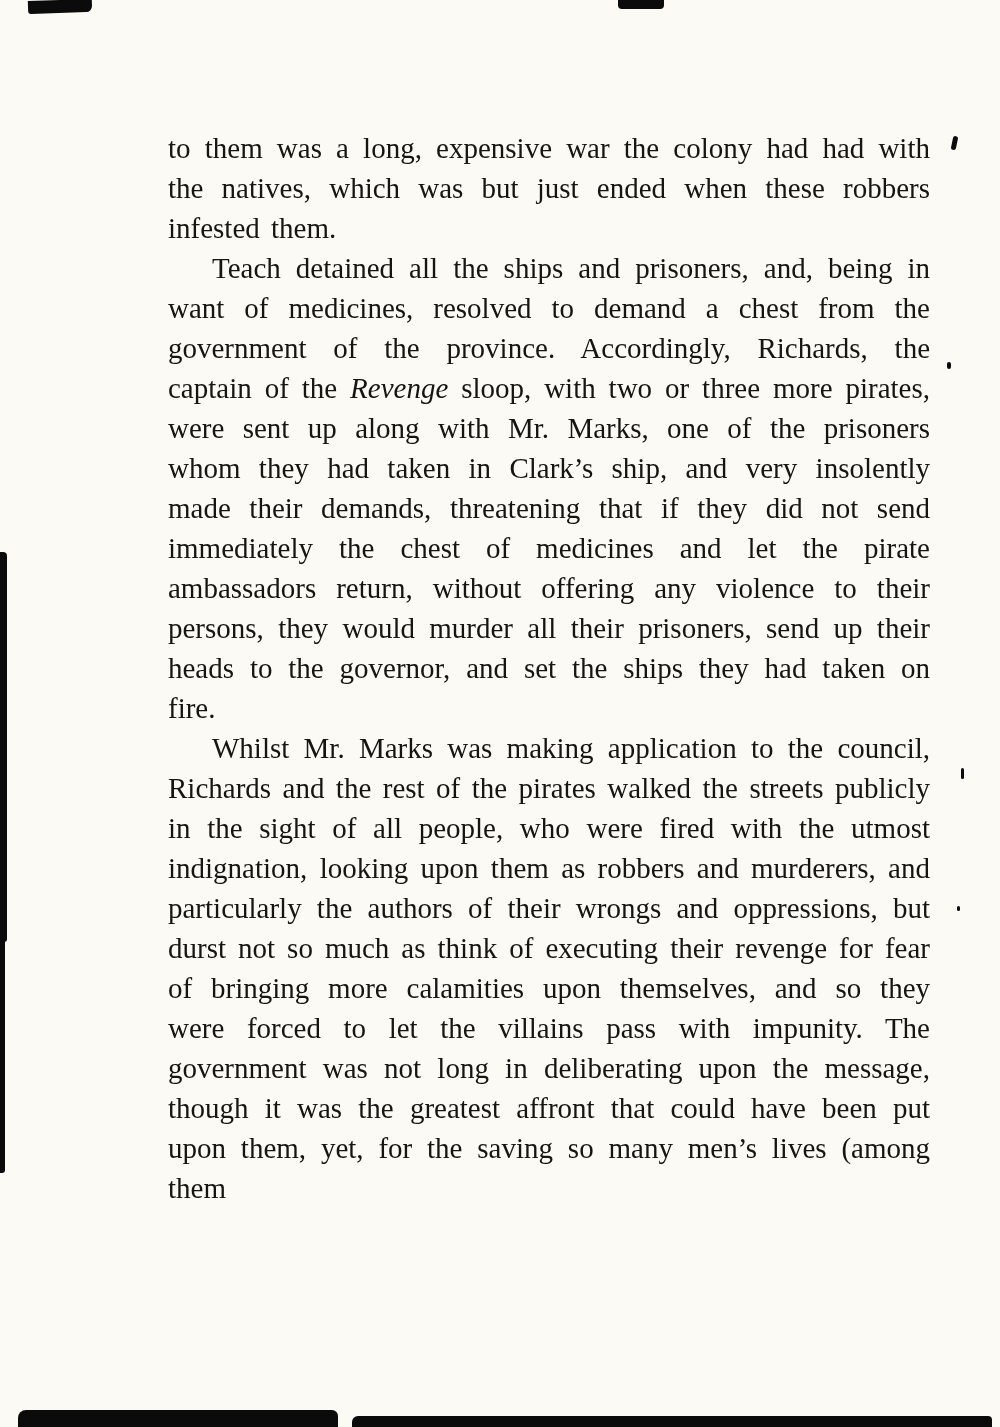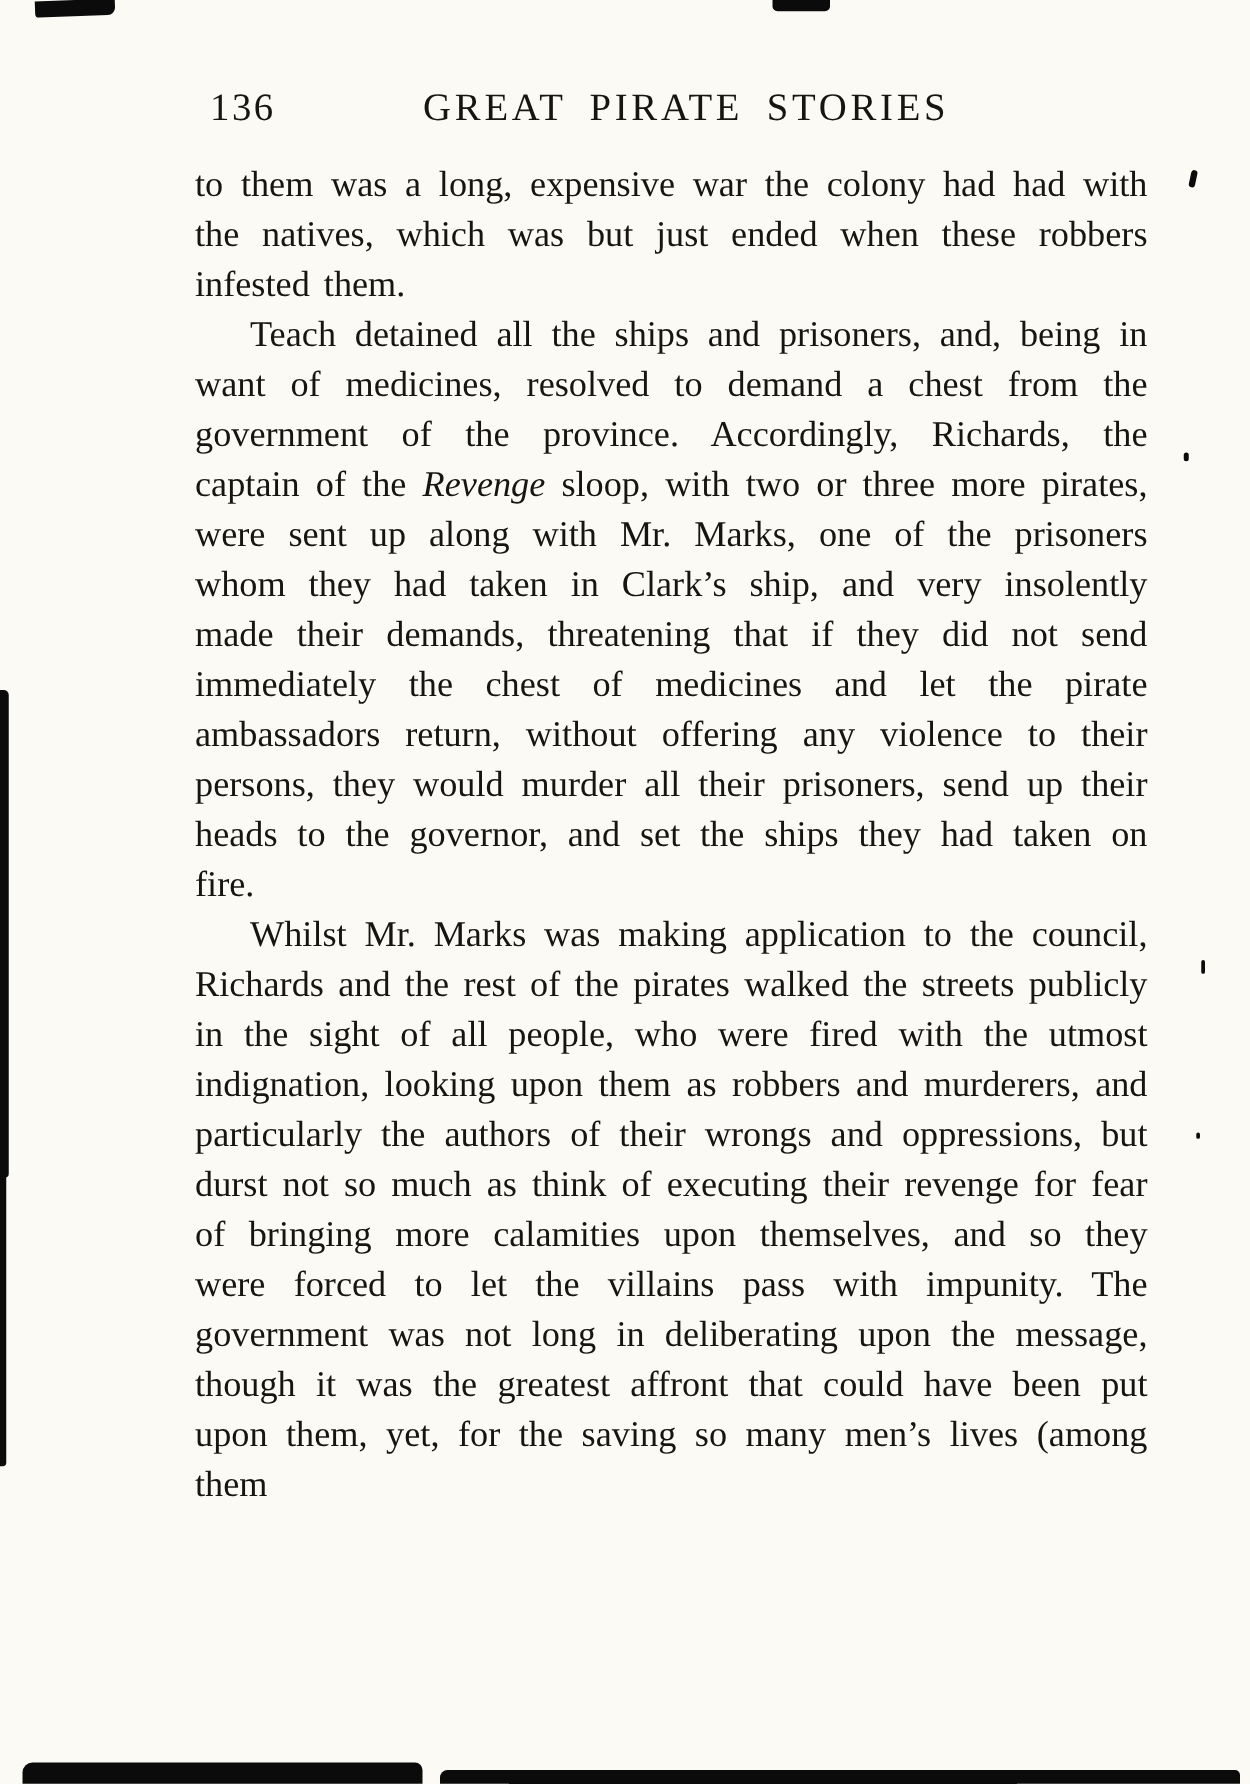--- a/index.html
+++ b/index.html
@@ -38,21 +38,21 @@
     display: block;
     text-align: center;
     font-size: 31px;
     letter-spacing: 3px;
     word-spacing: 8px;
   }
   
   .body-text {
     position: absolute;
     top: 128px;
-    left: 156px;
+    left: 168px;
     width: 762px;
     font-size: 29px;
     line-height: 40px;
     text-align: justify;
     word-spacing: 4px;
   }
   .para {
     margin: 0;
     text-indent: 44px;
   }
@@ -88,24 +88,20 @@
   <div class="artifact art-top-mid"></div>
   <div class="artifact art-left-upper"></div>
   <div class="artifact art-left-lower"></div>
   <div class="artifact art-bottom-left"></div>
   <div class="artifact art-bottom-right"></div>
   <div class="artifact art-speck-1"></div>
   <div class="artifact art-speck-2"></div>
   <div class="artifact art-speck-3"></div>
   <div class="artifact art-speck-4"></div>
 
-  <header class="running-head">
-    <span class="page-number">136</span>
-    <span class="header-title">GREAT PIRATE STORIES</span>
-  </header>
 
   <main class="body-text">
     <p class="para no-indent"><span>to them was a long, expensive war the colony had had with the natives, which was but just ended when these robbers infested them.</span></p>
     <p class="para"><span>Teach detained all the ships and prisoners, and, being in want of medicines, resolved to demand a chest from the government of the province.  Accordingly, Richards, the captain of the </span><em>Revenge</em><span> sloop, with two or three more pirates, were sent up along with Mr. Marks, one of the prisoners whom they had taken in Clark’s ship, and very insolently made their demands, threatening that if they did not send immediately the chest of medicines and let the pirate ambassadors return, without offering any violence to their persons, they would murder all their prisoners, send up their heads to the governor, and set the ships they had taken on fire.</span></p>
     <p class="para"><span>Whilst Mr. Marks was making application to the council, Richards and the rest of the pirates walked the streets publicly in the sight of all people, who were fired with the utmost indignation, looking upon them as robbers and murderers, and particularly the authors of their wrongs and oppressions, but durst not so much as think of executing their revenge for fear of bringing more calamities upon themselves, and so they were forced to let the villains pass with impunity.  The government was not long in deliberating upon the message, though it was the greatest affront that could have been put upon them, yet, for the saving so many men’s lives (among them</span></p>
   </main>
 
 </div>
 
 </body></html>

